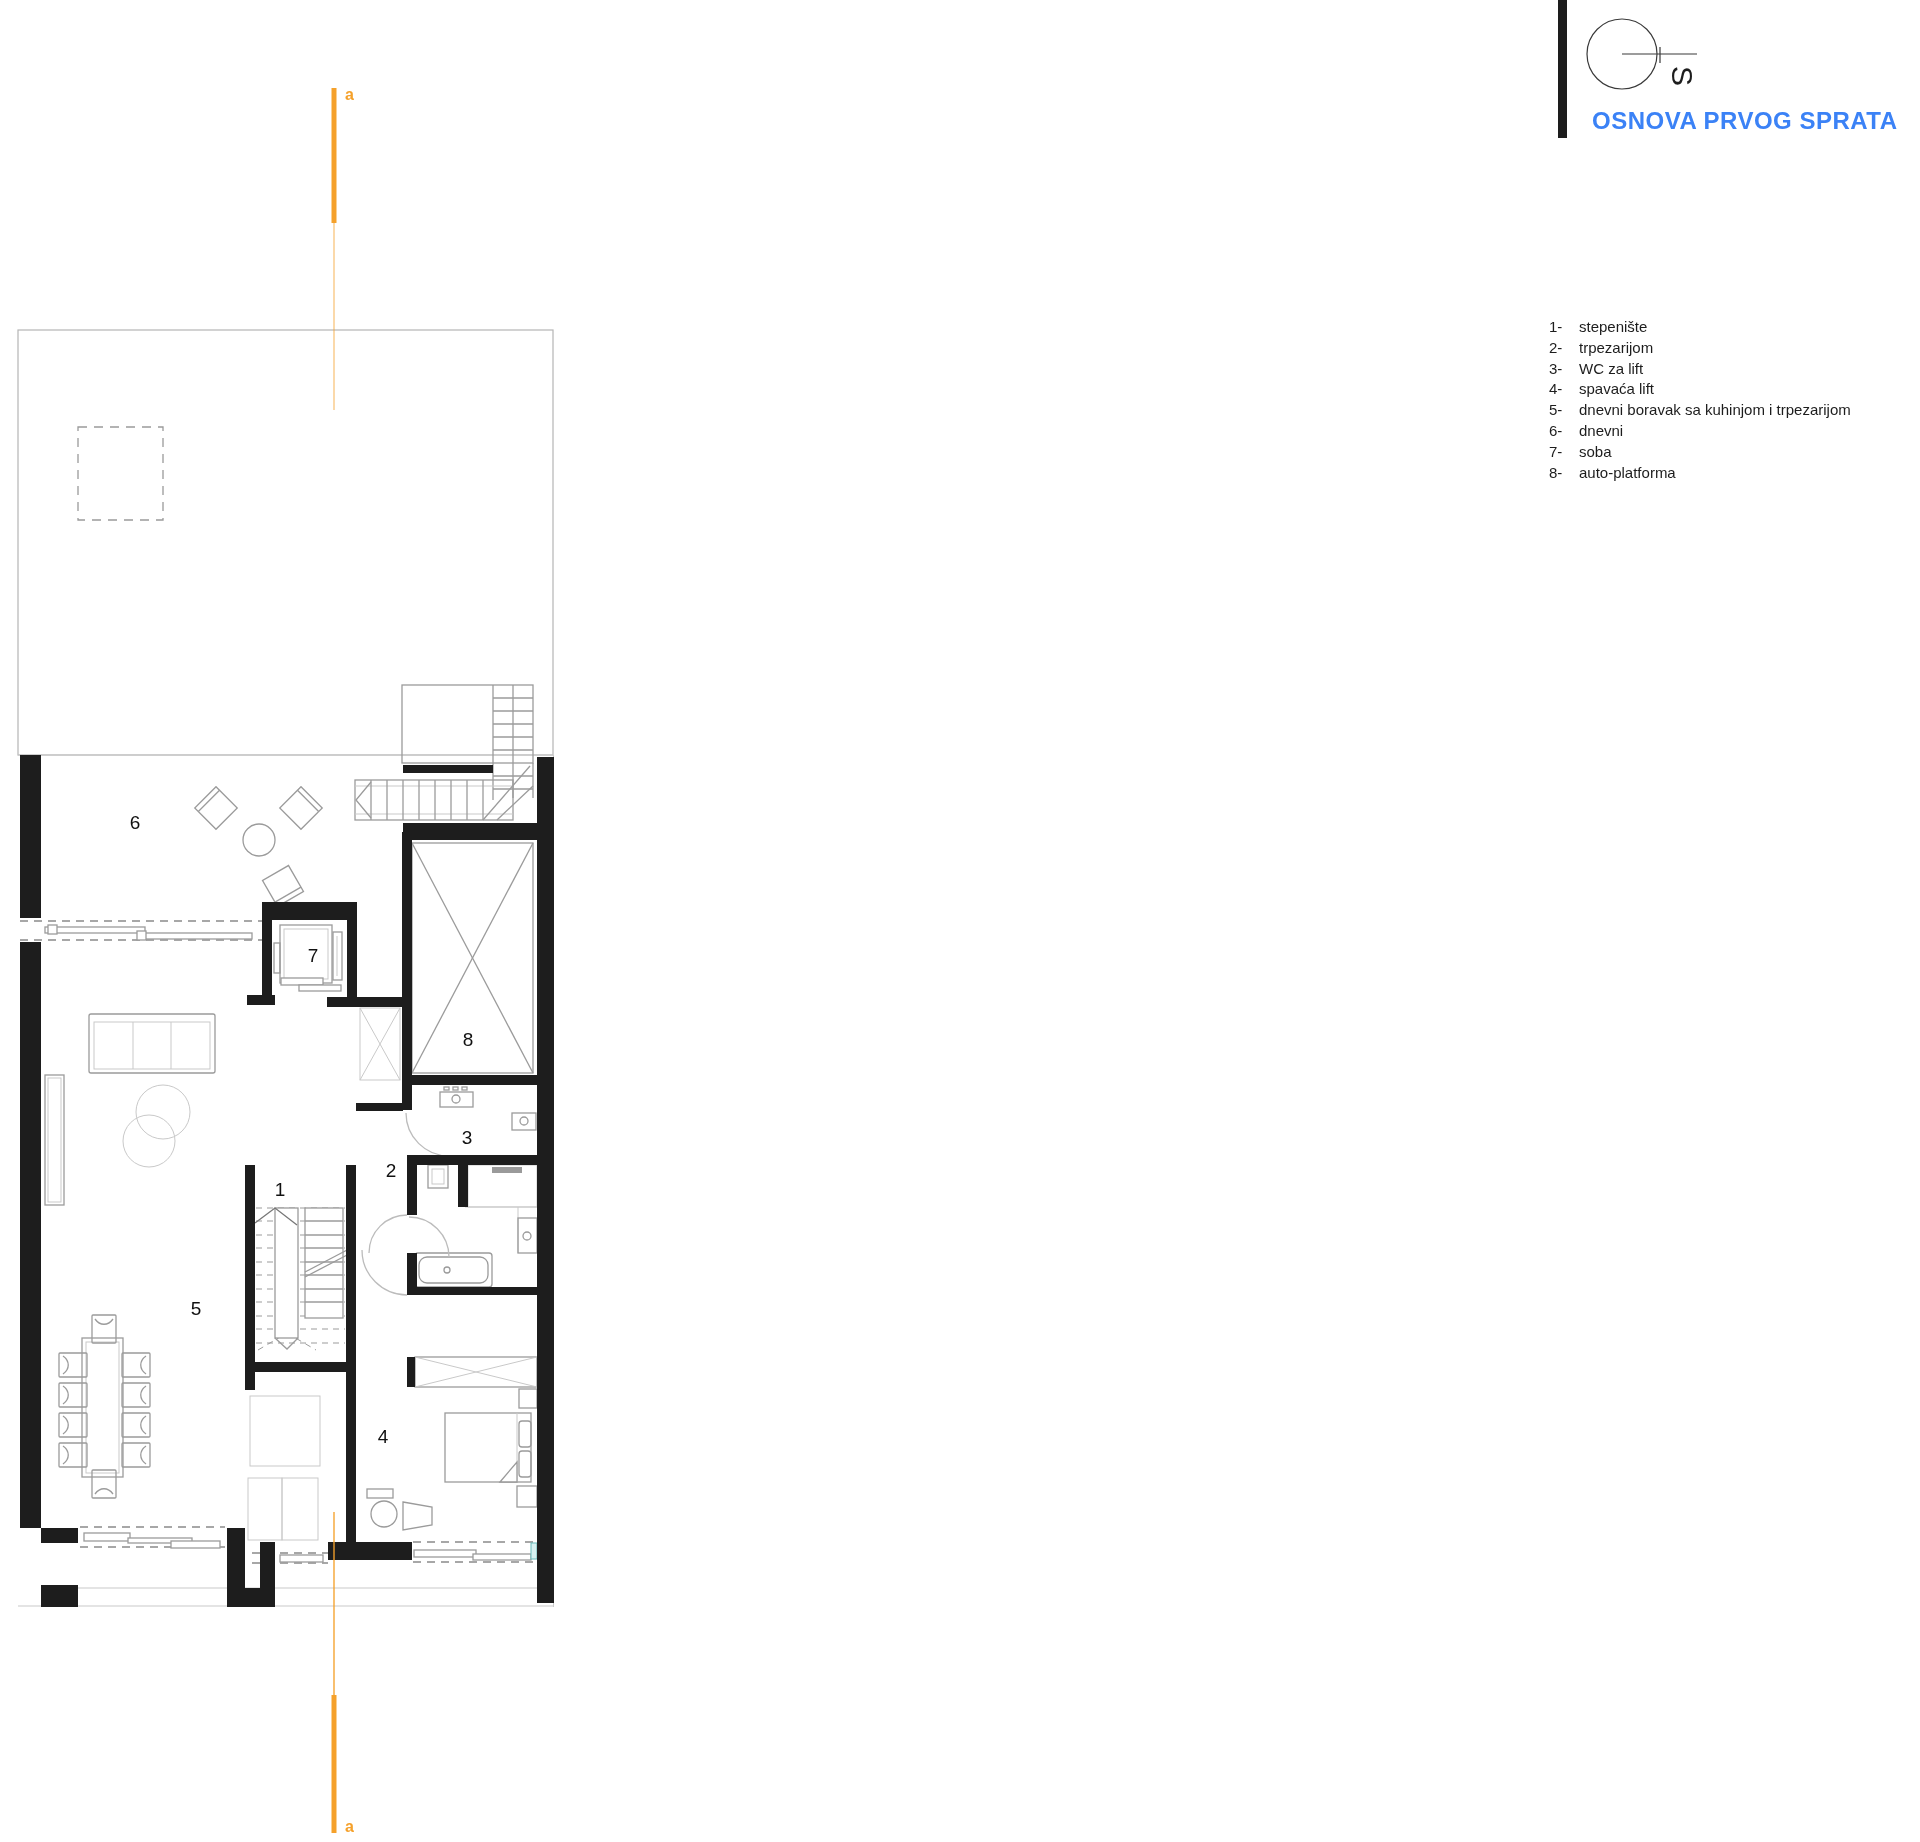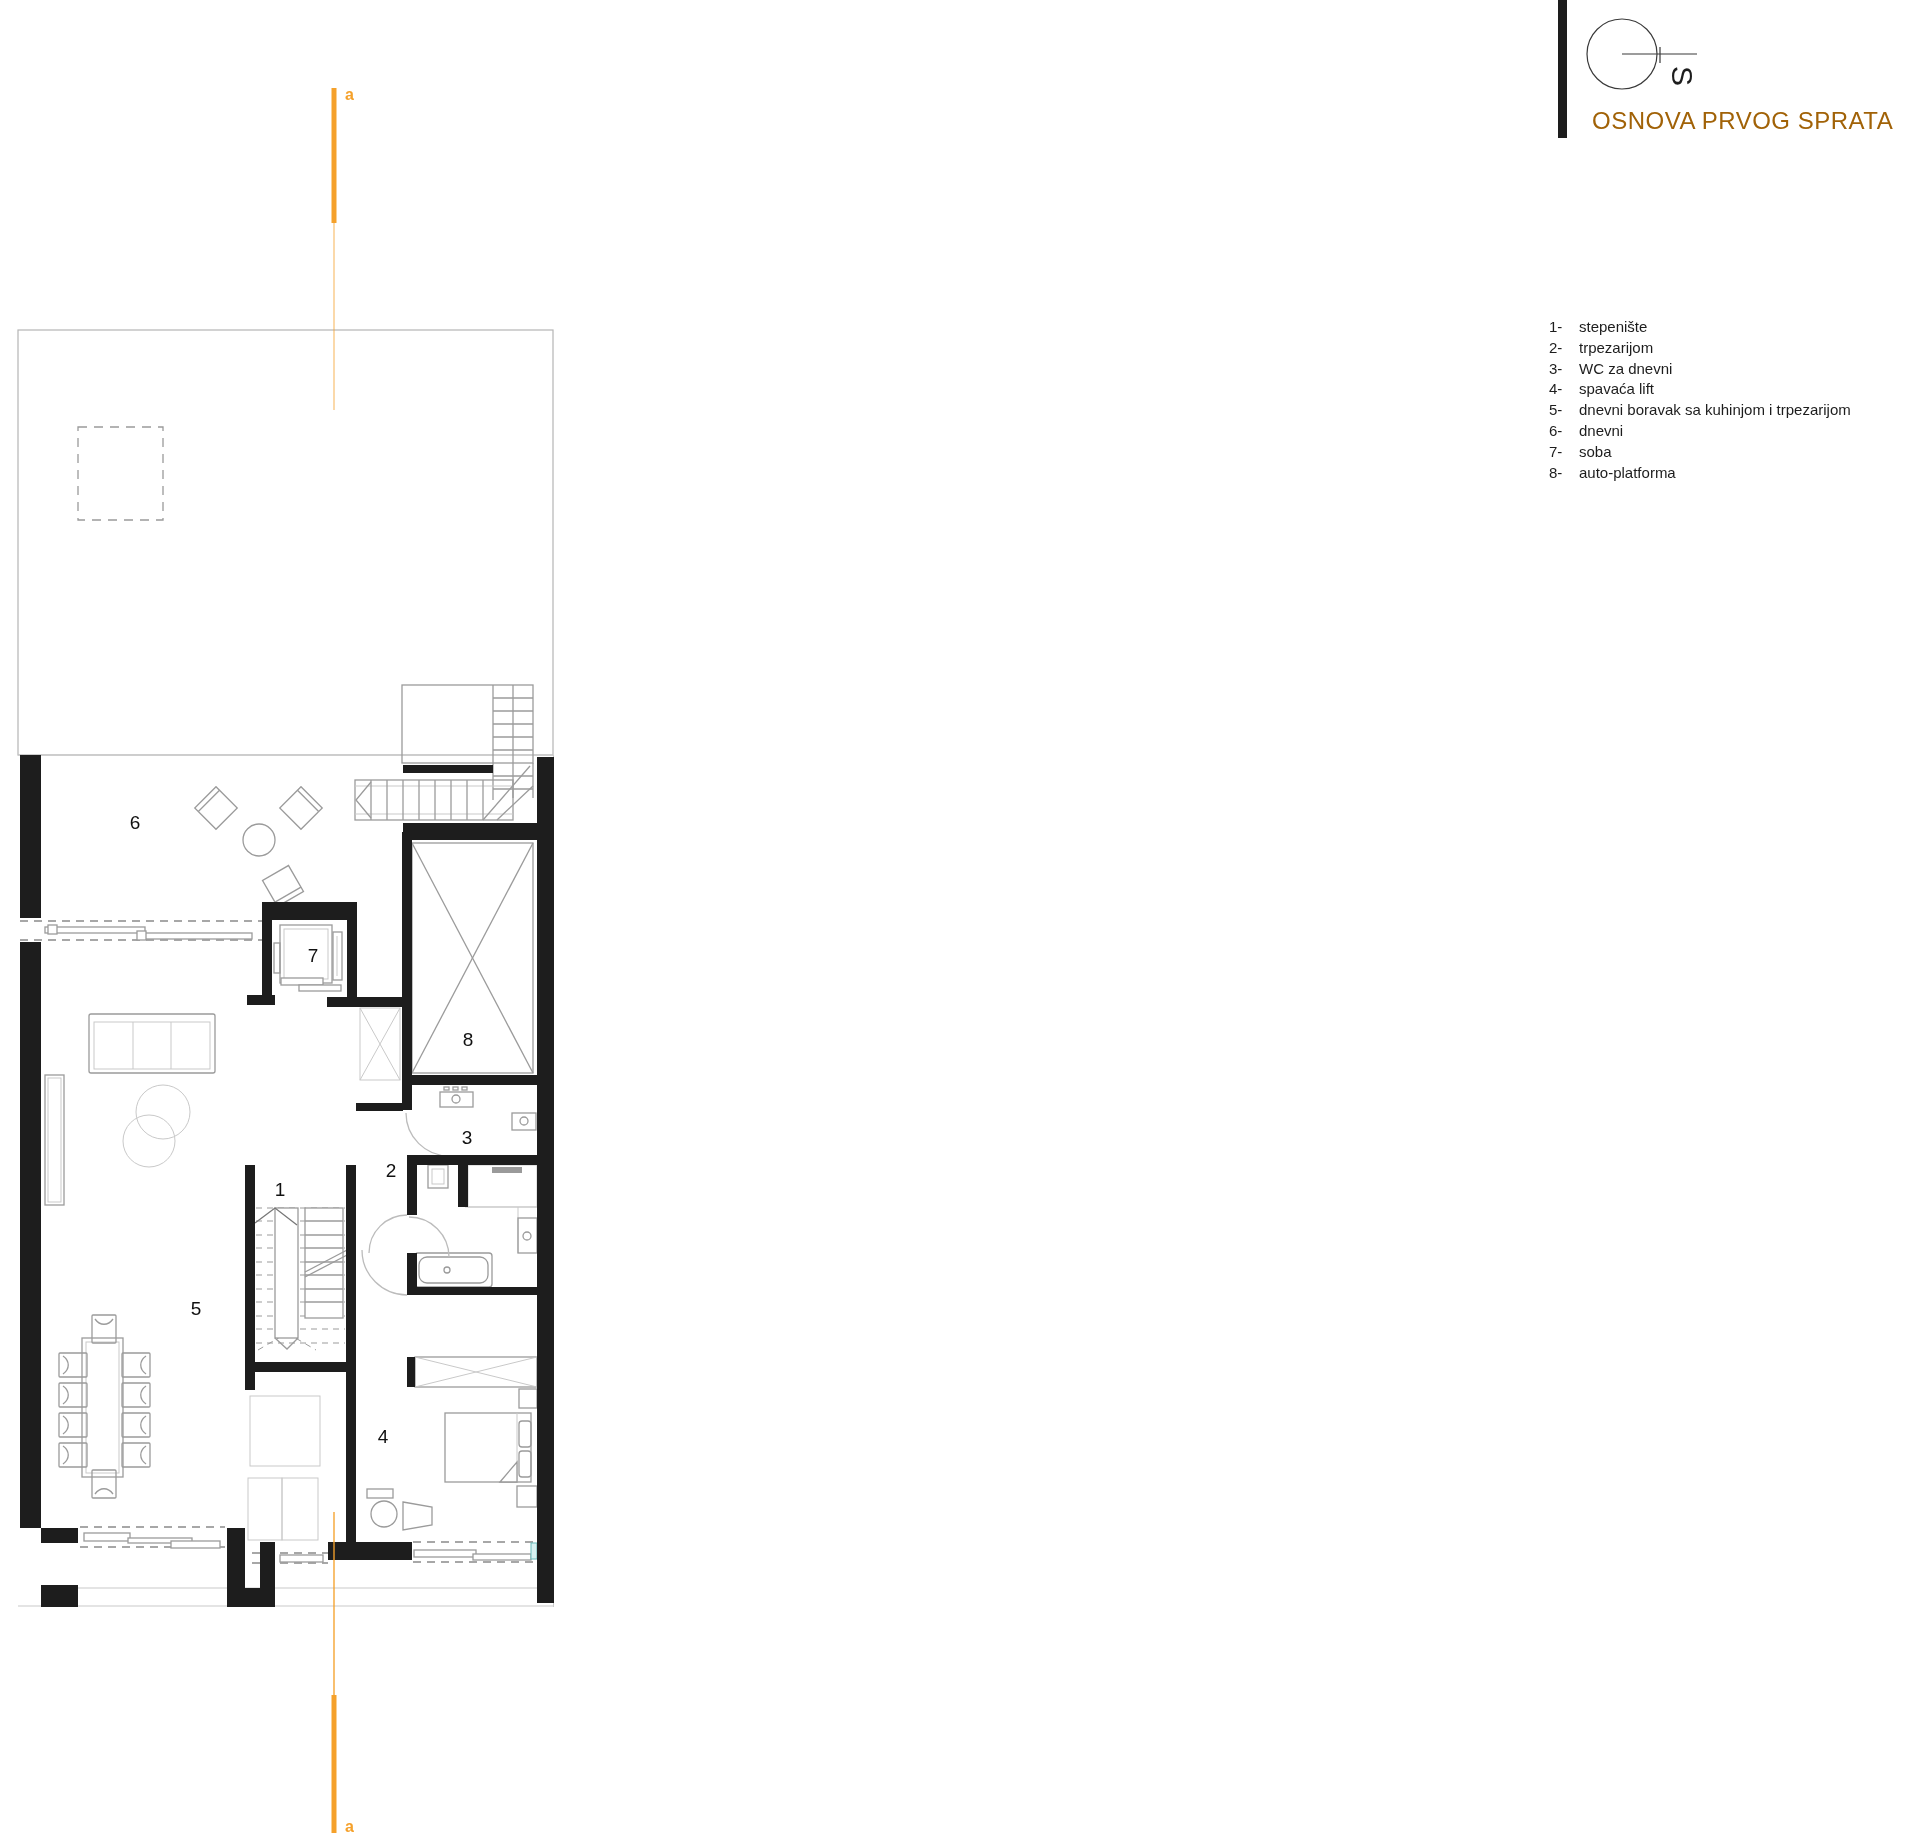--- a/index.html
+++ b/index.html
@@ -14,21 +14,21 @@
   .arc{fill:none;stroke:#bcbcbc;stroke-width:1.3;}
   .grayfill{fill:#9a9a9a;stroke:none;}
   .teal{fill:#d9f2f2;stroke:#69bdbd;stroke-width:1;}
   .roomnum{font-family:"Liberation Sans",sans-serif;font-size:19px;fill:#111;text-anchor:middle;}
   .seclbl{font-family:"Liberation Sans",sans-serif;font-size:16px;font-weight:bold;fill:#F5A12B;text-anchor:start;}
   .orange-thick{stroke:#F5A12B;stroke-width:5;fill:none;}
   .orange-thin{stroke:#F5A12B;stroke-width:1.6;fill:none;}
   
   .logo-bar{position:absolute;left:1558px;top:0;width:9px;height:138px;background:#1d1d1d;}
   .logo-mark{position:absolute;left:1585px;top:14px;width:130px;height:90px;}
-  .page-title{position:absolute;left:1592px;top:107px;font-size:24px;letter-spacing:0.5px;color:#a16207;white-space:nowrap;}
+  .page-title{position:absolute;left:1592px;top:107px;font-size:24px;letter-spacing:0.5px;color:#3b82f6;white-space:nowrap;font-weight:bold;}
   .legend{position:absolute;left:1549px;top:317px;font-size:15px;color:#1d1d1d;}
   .legend-row{display:flex;line-height:20.8px;}
   .legend-num{width:30px;flex:0 0 30px;}
   .legend-label{white-space:nowrap;text-align:right;}
 </style>
 </head>
 <body>
 
 <svg id="plan-svg" width="1920" height="1842" viewBox="0 0 1920 1842">
   <defs>
@@ -330,21 +330,21 @@
   <div class="legend-row">
     <span class="legend-num">1-</span>
     <span class="legend-label">stepenište</span>
   </div>
   <div class="legend-row">
     <span class="legend-num">2-</span>
     <span class="legend-label">trpezarijom</span>
   </div>
   <div class="legend-row">
     <span class="legend-num">3-</span>
-    <span class="legend-label">WC za dnevni</span>
+    <span class="legend-label">WC za lift</span>
   </div>
   <div class="legend-row">
     <span class="legend-num">4-</span>
     <span class="legend-label">spavaća lift</span>
   </div>
   <div class="legend-row">
     <span class="legend-num">5-</span>
     <span class="legend-label">dnevni boravak sa kuhinjom i trpezarijom</span>
   </div>
   <div class="legend-row">

